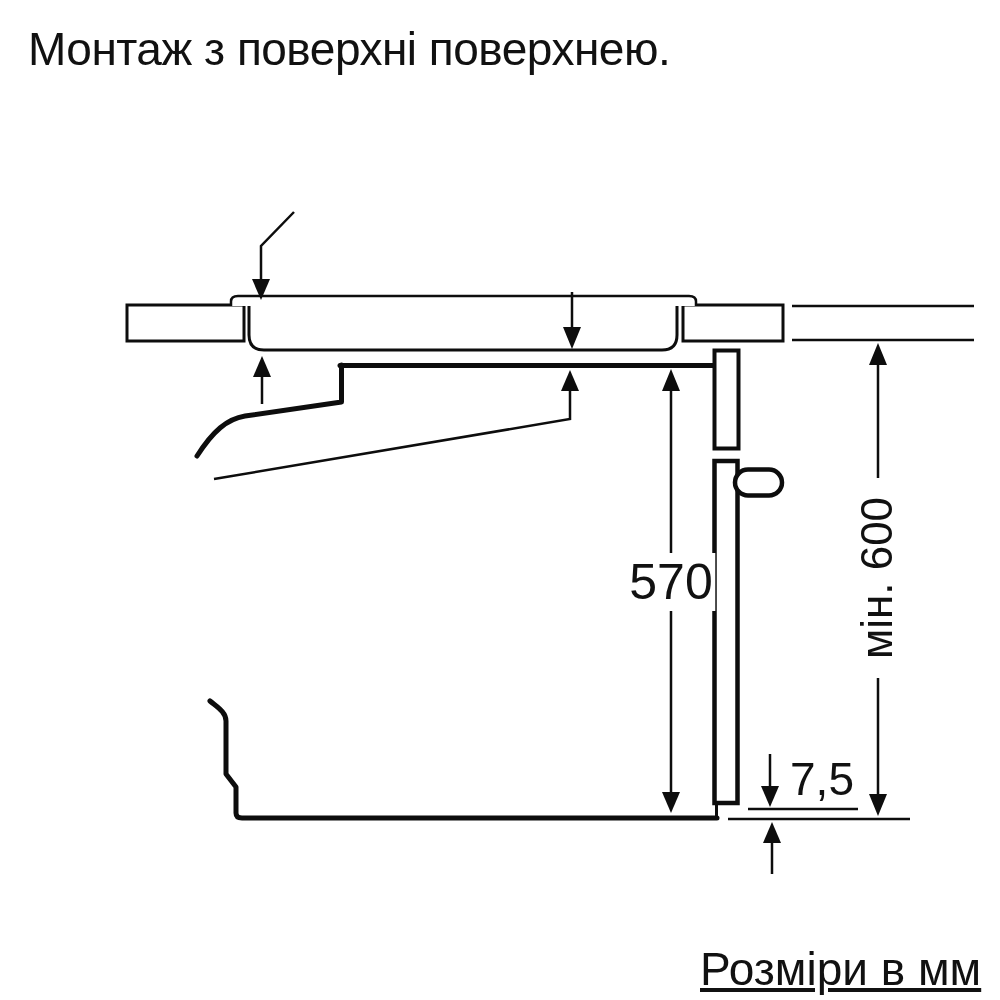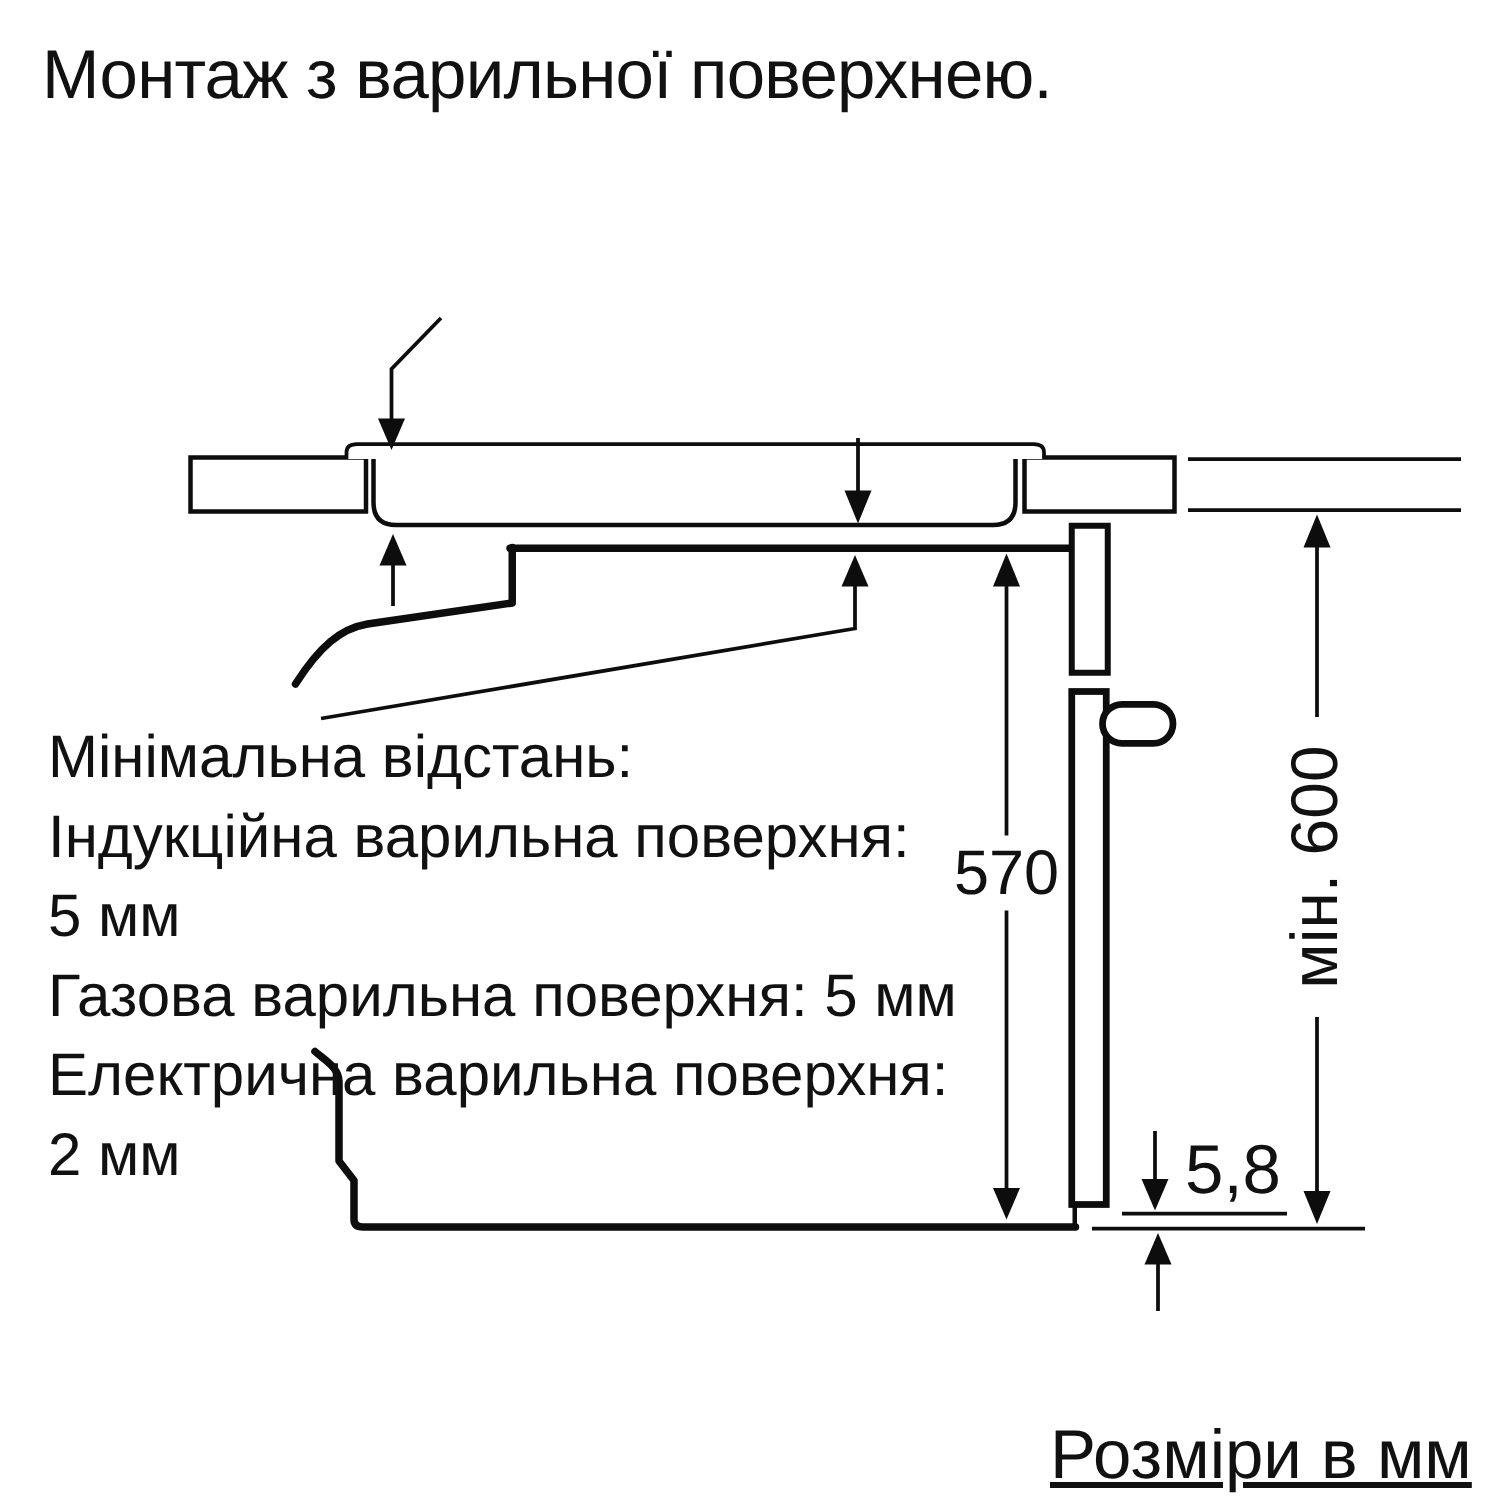--- a/index.html
+++ b/index.html
@@ -4,21 +4,21 @@
 <style>
   html,body{margin:0;padding:0;background:#fff;}
   .canvas{
     position:relative;width:1000px;height:1000px;background:#fff;overflow:hidden;
     font-family:"Liberation Sans", sans-serif;color:#111;
   }
   .abs{position:absolute;white-space:nowrap;}
   .title{left:28px;top:22px;font-size:46px;letter-spacing:-0.5px;}
   .note-top{left:304px;top:141px;font-size:43px;line-height:50px;}
   .note-left{left:32px;top:479px;font-size:40px;line-height:53px;}
-  .dim-label{font-size:42px;background:#fff;padding:0 3px;}
+  .dim-label{font-size:50px;background:#fff;padding:0 3px;}
   .lbl-570{left:671px;top:582px;transform:translate(-50%,-50%);}
   .lbl-600{left:877px;top:578px;font-size:44px;transform:translate(-50%,-50%) rotate(-90deg);}
   .lbl-75{left:822px;top:779px;font-size:46px;transform:translate(-50%,-50%);background:transparent;}
   .footer{left:700px;top:942px;font-size:46px;text-decoration:underline;}
   svg.art{position:absolute;left:0;top:0;}
   .ln{stroke:#0d0d0d;fill:none;}
   .arrow{fill:#0d0d0d;stroke:none;}
   .whitefill{fill:#ffffff;}
 </style>
 </head>
@@ -70,30 +70,22 @@
     <polygon points="869,794 887,794 878,816" class="arrow"></polygon>
 
     <path d="M748,809 H858" class="ln" stroke-width="2.5"></path>
     <path d="M728,819 H910" class="ln" stroke-width="2.5"></path>
     <path d="M770,754 V788" class="ln" stroke-width="2.5"></path>
     <polygon points="761,786 779,786 770,807" class="arrow"></polygon>
     <polygon points="763,843 781,843 772,822" class="arrow"></polygon>
     <path d="M772,842 V874" class="ln" stroke-width="2.5"></path>
   </svg>
 
-  <div class="abs title">Монтаж з варильної поверхнею.</div>
+  <div class="abs title">Монтаж з поверхні поверхнею.</div>
 
 
-  <div class="abs note-left">
-    <div>Мінімальна відстань:</div>
-    <div>Індукційна варильна поверхня:</div>
-    <div>5 мм</div>
-    <div>Газова варильна поверхня: 5 мм</div>
-    <div>Електрична варильна поверхня:</div>
-    <div>2 мм</div>
-  </div>
 
   <div class="abs dim-label lbl-570">570</div>
   <div class="abs dim-label lbl-600">мін. 600</div>
-  <div class="abs dim-label lbl-75">5,8</div>
+  <div class="abs dim-label lbl-75">7,5</div>
 
   <div class="abs footer">Розміри в мм</div>
 </div>
 
 </body></html>

